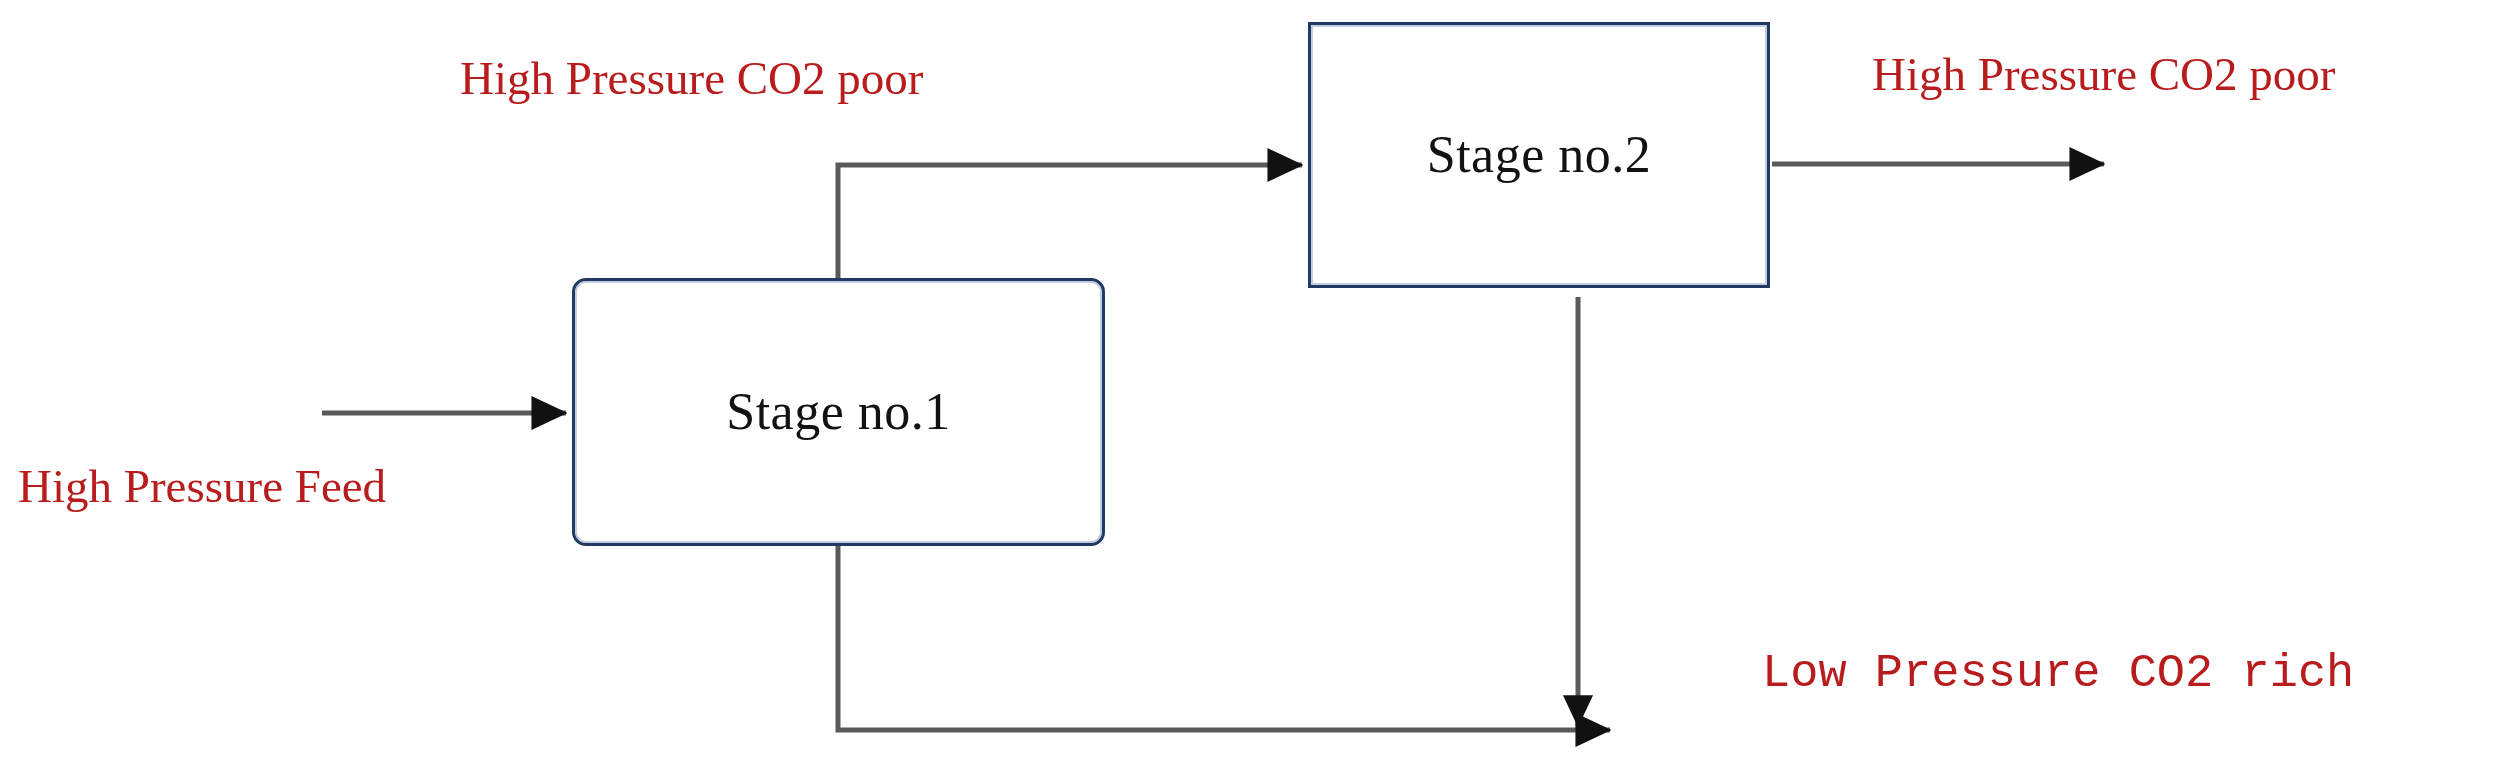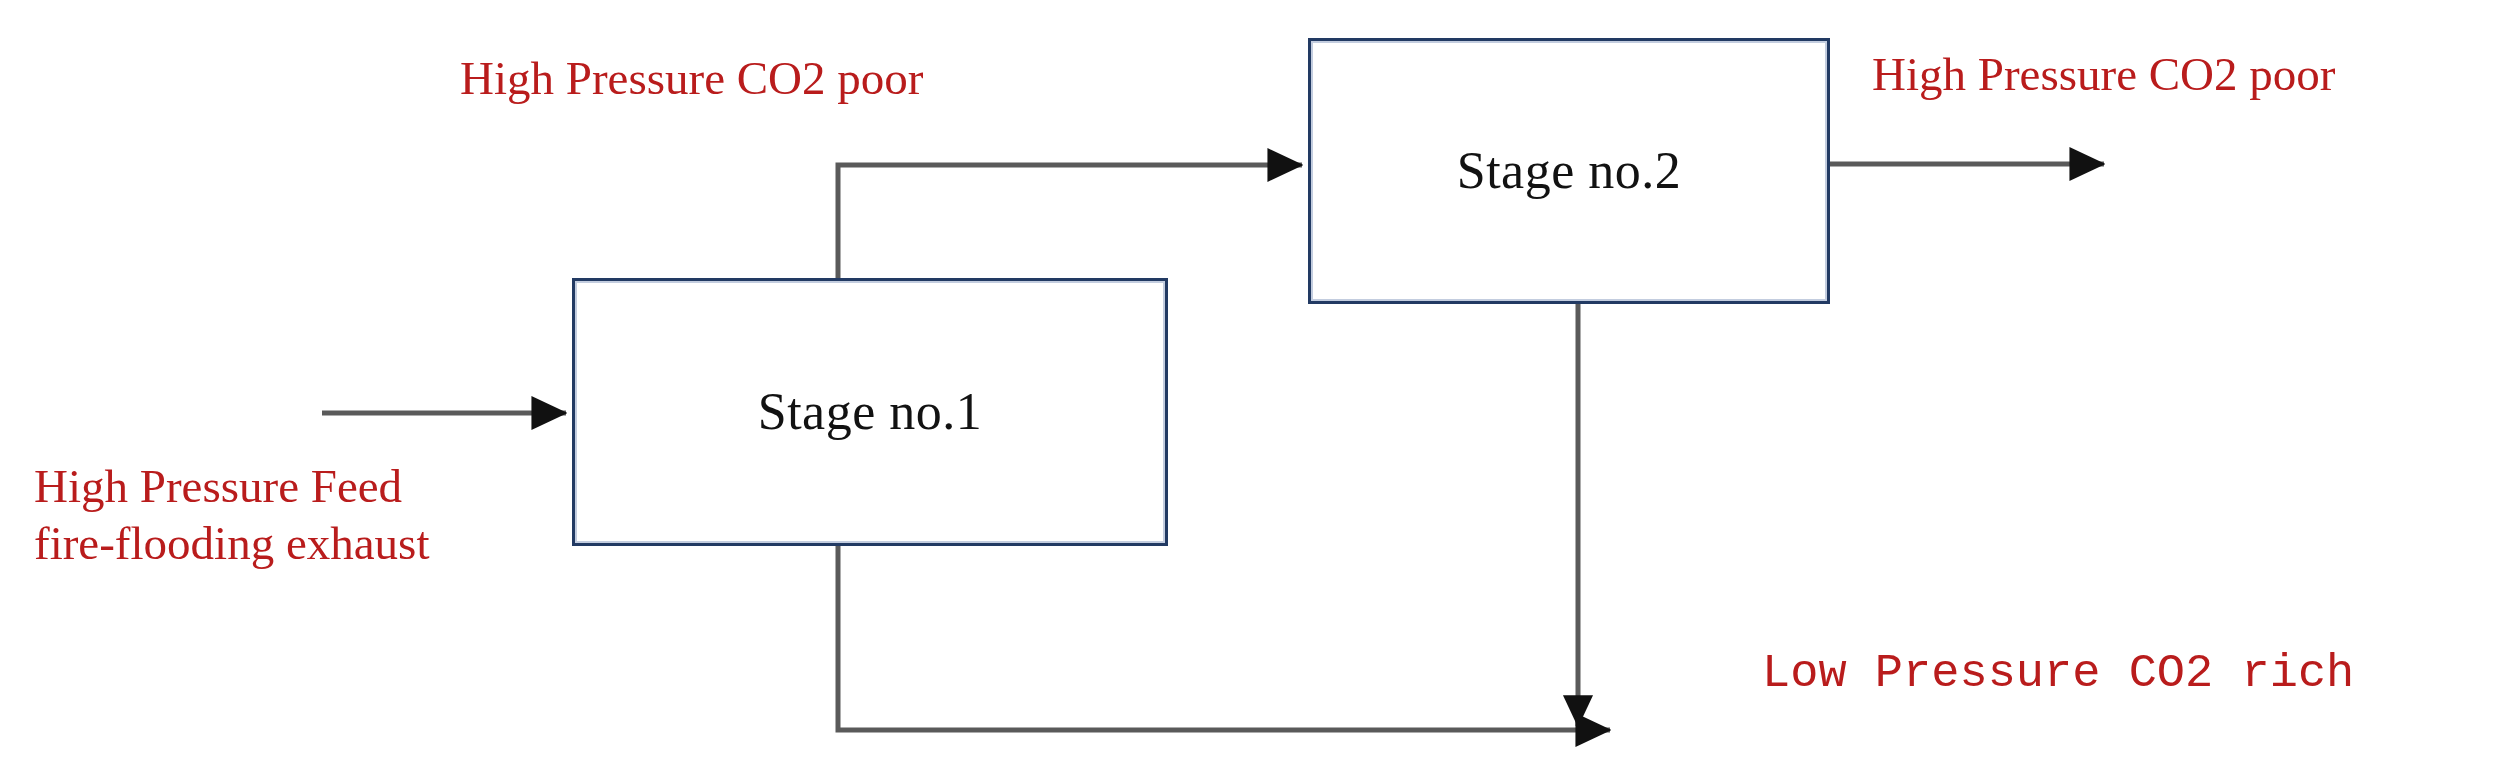--- a/index.html
+++ b/index.html
@@ -50,41 +50,41 @@
     font-family: "Liberation Serif", "DejaVu Serif", serif;
     font-size: 47px;
     line-height: 1.22;
     color: #b91c1c;
     white-space: nowrap;
     user-select: none;
   }
   #box-stage-1 {
     left: 572px;
     top: 278px;
-    width: 596px;
+    width: 533px;
     height: 268px;
+    border-radius: 14px;
   }
   #box-stage-2 {
     left: 1308px;
-    top: 38px;
-    width: 522px;
+    top: 22px;
+    width: 462px;
     height: 266px;
   }
   #label-hp-co2-poor-top {
     left: 460px;
     top: 50px;
   }
   #label-hp-co2-poor-right {
     left: 1872px;
     top: 46px;
   }
   #label-feed {
     left: 18px;
     top: 458px;
-    margin-left: 16px;
   }
   #label-lp-co2-rich {
     left: 1762px;
     top: 645px;
     font-family: Liberation Mono, monospace;
   }
 </style>
 </head>
 <body>
 
@@ -120,18 +120,17 @@
   <div class="stage-box" id="box-stage-2">
     <span class="stage-label">Stage no.2</span>
   </div>
 
   <div class="stream-label" id="label-hp-co2-poor-top">High Pressure  CO2 poor</div>
 
   <div class="stream-label" id="label-hp-co2-poor-right">High Pressure  CO2 poor</div>
 
   <div class="stream-label" id="label-feed">
     <div>High Pressure  Feed</div>
-    <div>fire-flooding  exhaust</div>
   </div>
 
   <div class="stream-label" id="label-lp-co2-rich">Low Pressure  CO2 rich</div>
 
 </div>
 
 </body></html>

